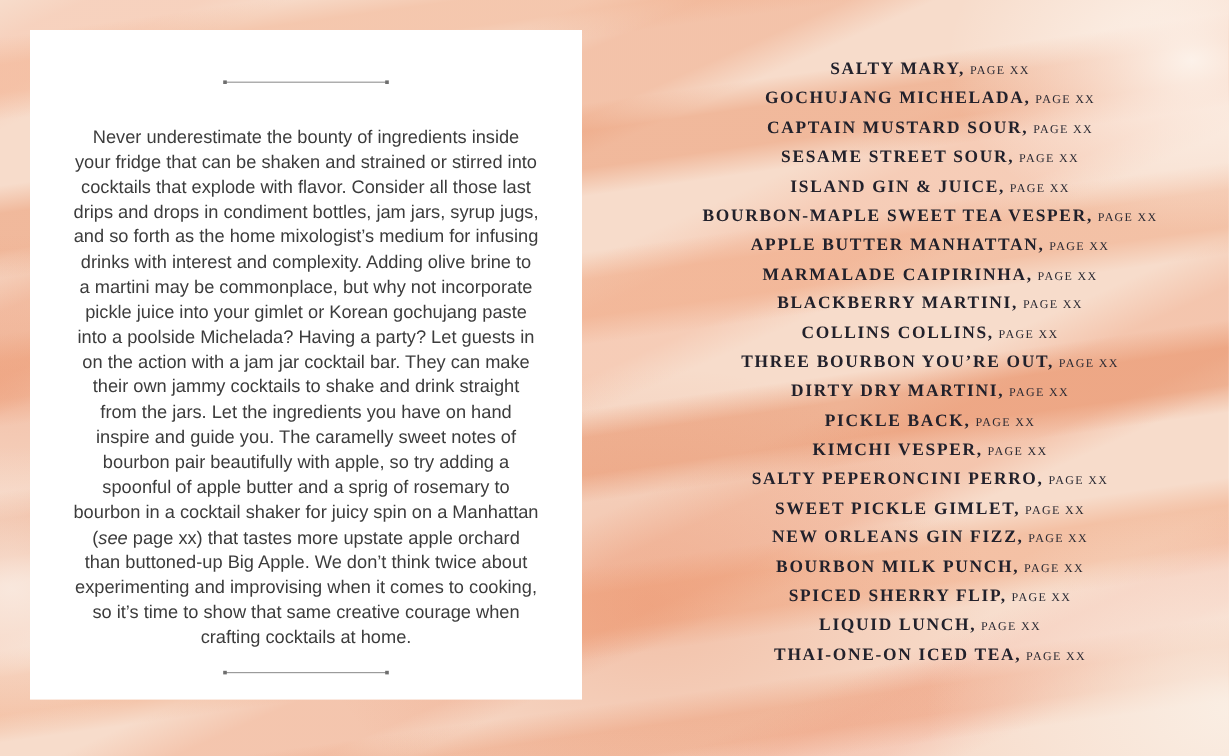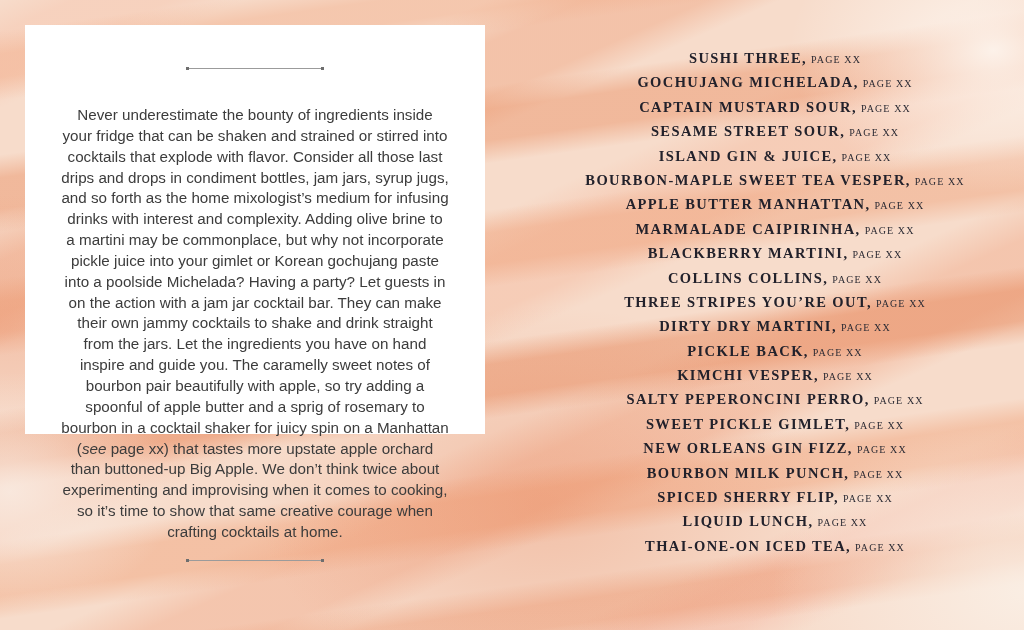--- a/index.html
+++ b/index.html
@@ -28,21 +28,21 @@
         rgba(0,0,0,0) 0%, rgba(0,0,0,0) 9%,
         rgba(244,170,150,0.30) 12%, rgba(244,170,150,0.30) 16%, rgba(0,0,0,0) 19%,
         rgba(0,0,0,0) 28%, rgba(238,150,112,0.32) 31%, rgba(238,150,112,0.32) 36%, rgba(0,0,0,0) 40%,
         rgba(0,0,0,0) 48%, rgba(244,176,146,0.35) 51%, rgba(244,176,146,0.35) 56%, rgba(0,0,0,0) 60%,
         rgba(0,0,0,0) 68%, rgba(236,146,104,0.34) 71%, rgba(236,146,104,0.34) 76%, rgba(0,0,0,0) 80%,
         rgba(0,0,0,0) 90%, rgba(246,186,160,0.30) 93%, rgba(246,186,160,0.30) 97%, rgba(0,0,0,0) 100%);
   }
 
   
   .card{
-    position:absolute;left:25px;top:25px;width:460px;height:409px;
+    position:absolute;left:25px;top:25px;width:460px;height:558px;
     background:#ffffff;
   }
   .rule{
     position:absolute;left:50%;transform:translateX(-50%);
     width:136px;height:1px;background:#9b9b9b;
   }
   .rule.top{top:43px;}
   .rule.bottom{top:535px;}
   .rule .dot{
     position:absolute;top:-1px;width:3px;height:3px;background:#6e6e6e;
@@ -100,31 +100,31 @@
 
     <div class="rule bottom">
       <span class="dot left"></span>
       <span class="dot right"></span>
     </div>
 
   </div>
 
   <ul class="toc">
 
-  <li class="toc-item"><span class="toc-name">SUSHI THREE,</span><span class="toc-page">PAGE XX</span></li>
+  <li class="toc-item"><span class="toc-name">SALTY MARY,</span><span class="toc-page">PAGE XX</span></li>
       <li class="toc-item"><span class="toc-name">GOCHUJANG MICHELADA,</span><span class="toc-page">PAGE XX</span></li>
       <li class="toc-item"><span class="toc-name">CAPTAIN MUSTARD SOUR,</span><span class="toc-page">PAGE XX</span></li>
       <li class="toc-item"><span class="toc-name">SESAME STREET SOUR,</span><span class="toc-page">PAGE XX</span></li>
       <li class="toc-item"><span class="toc-name">ISLAND GIN &amp; JUICE,</span><span class="toc-page">PAGE XX</span></li>
       <li class="toc-item"><span class="toc-name">BOURBON-MAPLE SWEET TEA VESPER,</span><span class="toc-page">PAGE XX</span></li>
       <li class="toc-item"><span class="toc-name">APPLE BUTTER MANHATTAN,</span><span class="toc-page">PAGE XX</span></li>
       <li class="toc-item"><span class="toc-name">MARMALADE CAIPIRINHA,</span><span class="toc-page">PAGE XX</span></li>
       <li class="toc-item"><span class="toc-name">BLACKBERRY MARTINI,</span><span class="toc-page">PAGE XX</span></li>
       <li class="toc-item"><span class="toc-name">COLLINS COLLINS,</span><span class="toc-page">PAGE XX</span></li>
-      <li class="toc-item"><span class="toc-name">THREE STRIPES YOU’RE OUT,</span><span class="toc-page">PAGE XX</span></li>
+      <li class="toc-item"><span class="toc-name">THREE BOURBON YOU’RE OUT,</span><span class="toc-page">PAGE XX</span></li>
       <li class="toc-item"><span class="toc-name">DIRTY DRY MARTINI,</span><span class="toc-page">PAGE XX</span></li>
       <li class="toc-item"><span class="toc-name">PICKLE BACK,</span><span class="toc-page">PAGE XX</span></li>
       <li class="toc-item"><span class="toc-name">KIMCHI VESPER,</span><span class="toc-page">PAGE XX</span></li>
       <li class="toc-item"><span class="toc-name">SALTY PEPERONCINI PERRO,</span><span class="toc-page">PAGE XX</span></li>
       <li class="toc-item"><span class="toc-name">SWEET PICKLE GIMLET,</span><span class="toc-page">PAGE XX</span></li>
       <li class="toc-item"><span class="toc-name">NEW ORLEANS GIN FIZZ,</span><span class="toc-page">PAGE XX</span></li>
       <li class="toc-item"><span class="toc-name">BOURBON MILK PUNCH,</span><span class="toc-page">PAGE XX</span></li>
       <li class="toc-item"><span class="toc-name">SPICED SHERRY FLIP,</span><span class="toc-page">PAGE XX</span></li>
       <li class="toc-item"><span class="toc-name">LIQUID LUNCH,</span><span class="toc-page">PAGE XX</span></li>
       <li class="toc-item"><span class="toc-name">THAI-ONE-ON ICED TEA,</span><span class="toc-page">PAGE XX</span></li>

